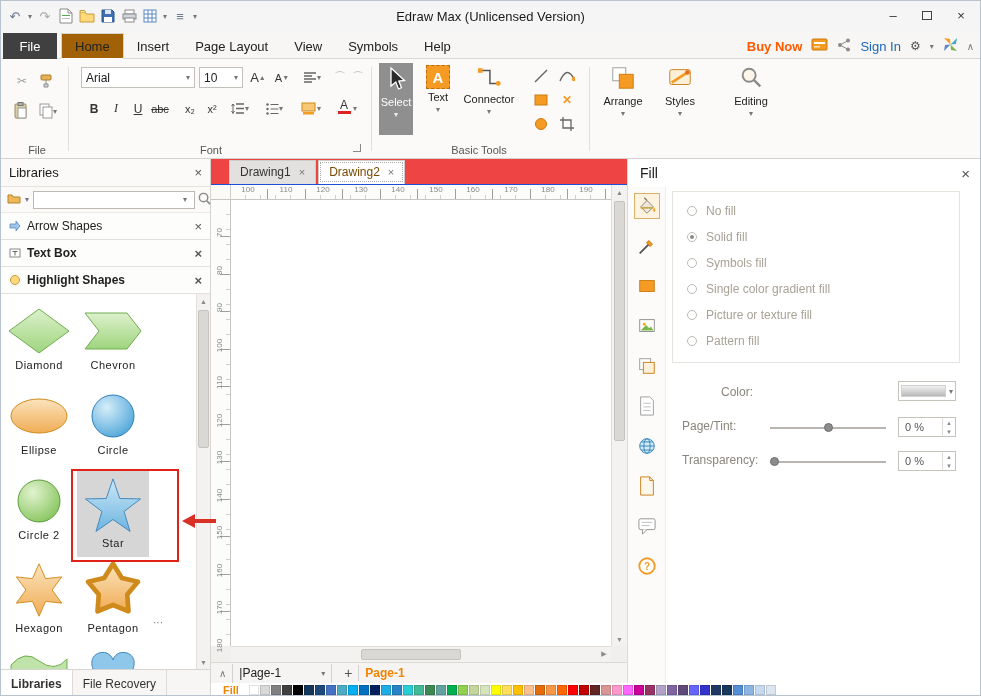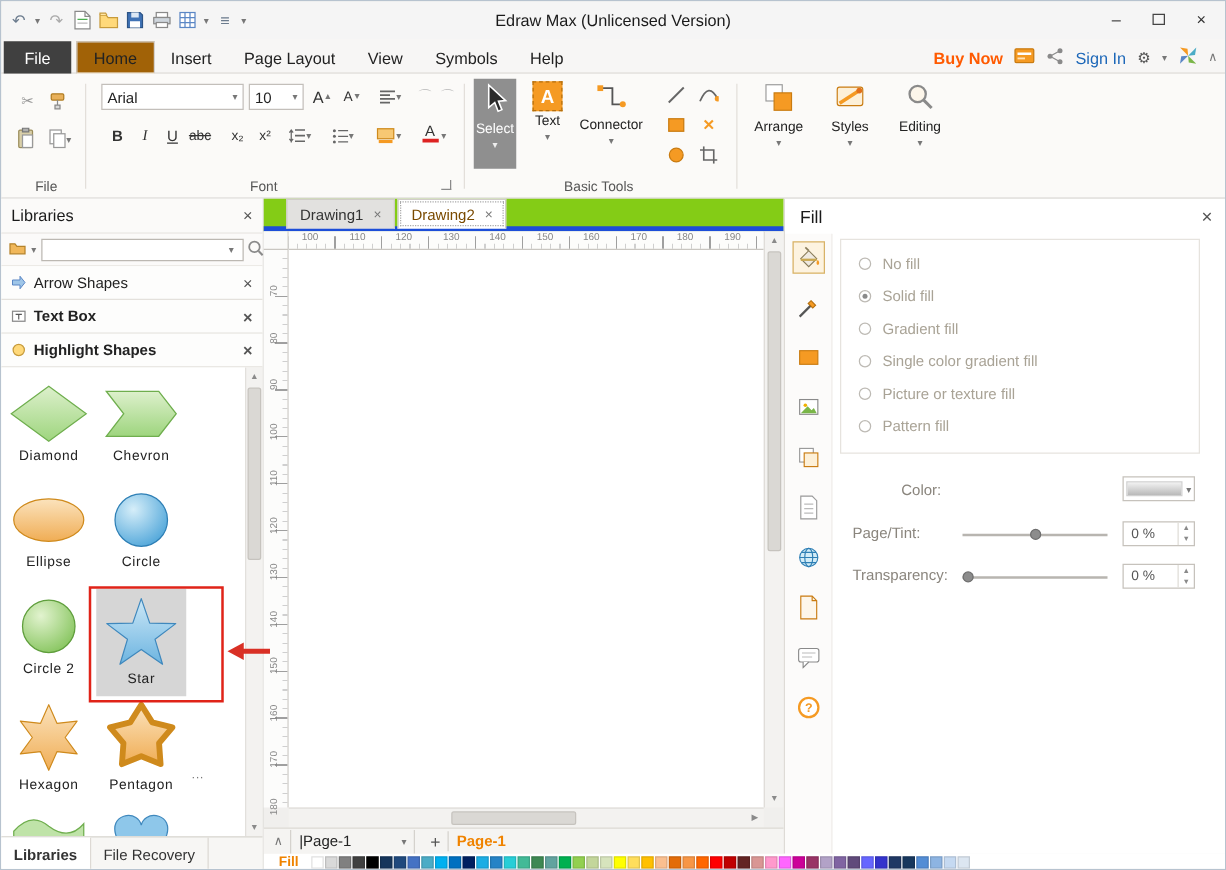--- a/index.html
+++ b/index.html
@@ -63,21 +63,21 @@
   .lp-tab.active { background:#fff; font-weight:bold; }
 
   
   #red-box { position:absolute; left:70px; top:468px; width:108px; height:93px; border:2px solid #e02318; z-index:8; }
   #red-arrow { position:absolute; left:181px; top:513px; width:36px; height:14px; z-index:9; }
   #red-arrow .head { position:absolute; left:0; top:0; width:0; height:0; border-top:7px solid transparent; border-bottom:7px solid transparent; border-right:13px solid #d93025; }
   #red-arrow .shaft { position:absolute; left:12px; top:5px; width:22px; height:4px; background:#d93025; }
 
   
   #canvas-region { position:absolute; left:210px; top:158px; width:416px; height:524px; background:#f0efed; }
-  .doc-tabs { position:absolute; top:0; left:0; right:0; height:26px; background:#84cc16; border-bottom:4px solid #1d4ed8; display:flex; align-items:flex-start; padding-left:18px; }
+  .doc-tabs { position:absolute; top:0; left:0; right:0; height:26px; background:#ef4444; border-bottom:1px solid #1d4ed8; display:flex; align-items:center; padding-left:18px; }
   .doc-tab { height:24px; display:flex; align-items:center; gap:8px; padding:0 10px; font-size:12px; color:#333; background:#e2e1df; border:1px solid #d0cdc8; border-bottom:none; margin-right:2px; }
   .doc-tab.active { background:#fff; outline:1px dotted #aaa; outline-offset:-3px; color:#7a4a00; }
   .tab-x { font-size:11px; color:#777; }
   #ruler-corner { position:absolute; left:0; top:26px; width:20px; height:15px; background:#fafaf9; border-right:1px solid #d0cdc8; border-bottom:1px solid #c9c6c1; }
   #ruler-h { position:absolute; left:20px; top:26px; width:380px; height:15px; background:#fcfcfb; border-bottom:1px solid #c9c6c1;
     background-image:
       repeating-linear-gradient(90deg, transparent 0 36.5px, #9f9f9f 36.5px 37.5px),
       repeating-linear-gradient(90deg, transparent 0 6.6px, #cfcfcf 6.6px 7.5px);
     background-size:100% 10px, 100% 4px; background-position:0 100%, 0 100%; background-repeat:no-repeat; }
   .hnum { position:absolute; top:0px; font-size:8px; color:#888; transform:translateX(-50%); }
@@ -380,21 +380,21 @@
       <span>
         <svg width="26" height="26" viewBox="0 0 28 28">
             <rect x="3" y="5" width="22" height="16" rx="2" fill="#fdf0d8" stroke="#c97b10"></rect>
             <path d="M5 19 L22 8" stroke="#f59a23" stroke-width="3"></path>
             <circle cx="22" cy="8" r="2.5" fill="#e2701a"></circle>
           </svg>
       </span>
       <span>Styles</span>
       <span class="dd">▾</span>
     </div>
-    <div class="bigbtn" style="left:710px;top:6px;width:50px;">
+    <div class="bigbtn" style="left:725px;top:6px;width:50px;">
       <span>
         <svg width="26" height="26" viewBox="0 0 28 28">
             <circle cx="12" cy="11" r="7" fill="#fdf6ea" stroke="#8a8a8a" stroke-width="2"></circle>
             <path d="M17 16 L24 23" stroke="#8a8a8a" stroke-width="2.6"></path>
           </svg>
       </span>
       <span>Editing</span>
       <span class="dd">▾</span>
     </div>
   </div>
@@ -711,21 +711,21 @@
       <div class="option">
         <span class="radio"></span>
         <span>No fill</span>
       </div>
       <div class="option selected">
         <span class="radio"></span>
         <span>Solid fill</span>
       </div>
       <div class="option">
         <span class="radio"></span>
-        <span>Gradient fill</span>
+        <span>Symbols fill</span>
       </div>
       <div class="option">
         <span class="radio"></span>
         <span>Single color gradient fill</span>
       </div>
       <div class="option">
         <span class="radio"></span>
         <span>Picture or texture fill</span>
       </div>
       <div class="option">

